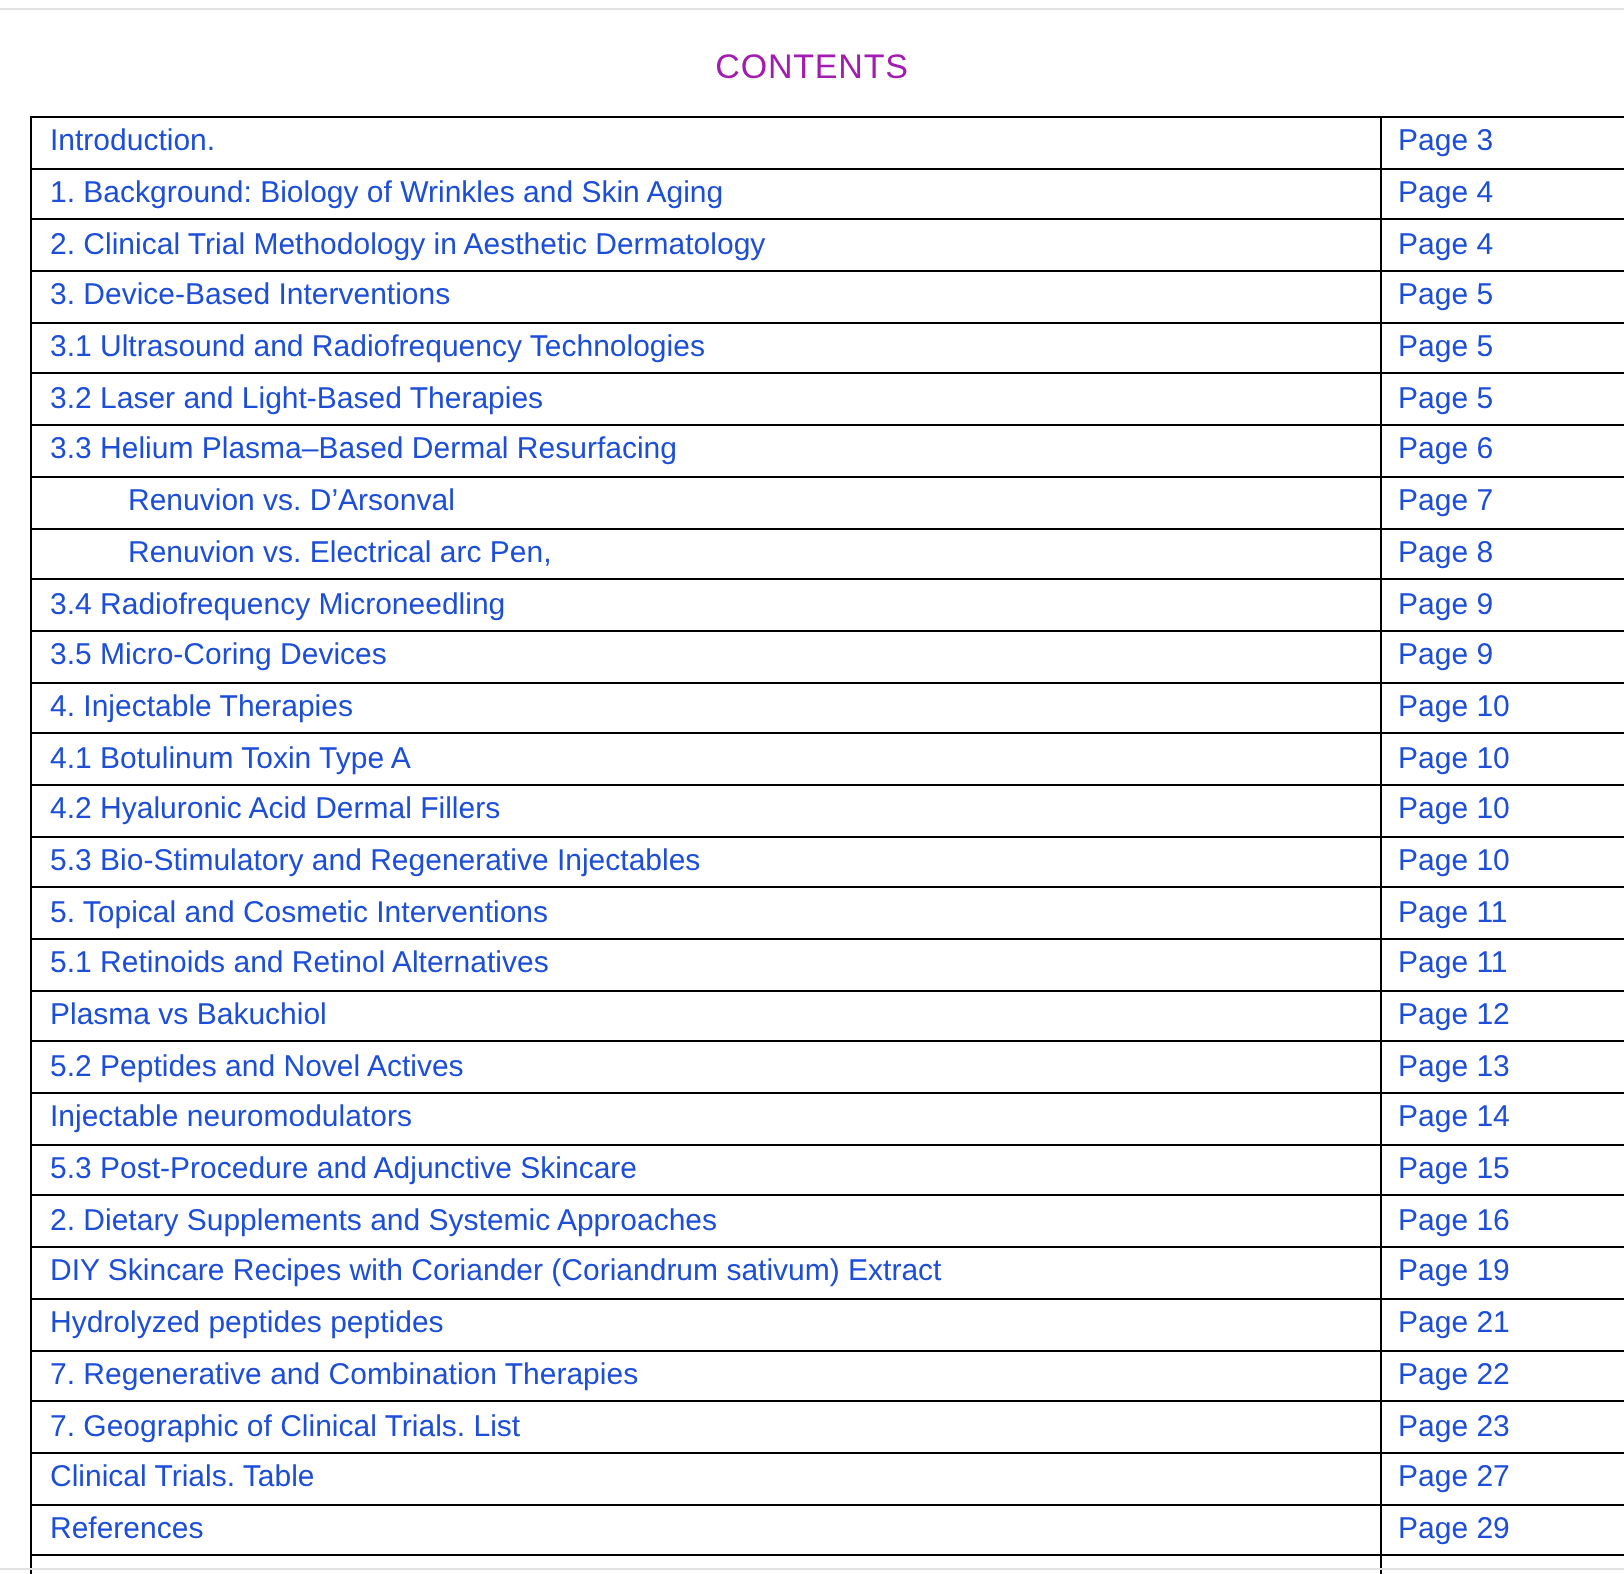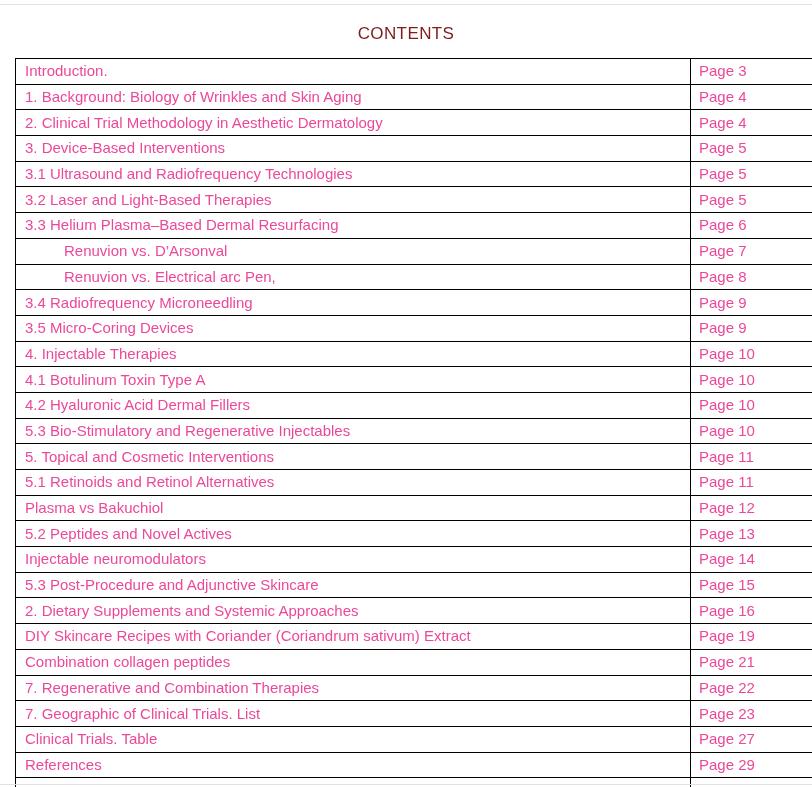--- a/index.html
+++ b/index.html
@@ -43,21 +43,21 @@
 
   .contents-title {
     text-align: center;
     font-size: 17px;
     line-height: 20px;
     font-weight: 400;
     letter-spacing: 0.4px;
     margin: 0;
     padding-top: 24px;
     padding-bottom: 0;
-    color: #7f1d1d;
+    color: #a21caf;
   }
 
   .toc-wrap {
     position: absolute;
     top: 58px;
     left: 15px;
     width: 800px;
   }
 
   table.toc {
@@ -74,21 +74,21 @@
     border-top: 1.4px solid #000000;
     border-bottom: 1.4px solid #000000;
     border-left: 1.4px solid #000000;
     border-right: none;
     height: 24.7px;
     padding: 0 0 0 9px;
     vertical-align: middle;
     line-height: 18px;
     white-space: nowrap;
     overflow: hidden;
-    color: #ec4899;
+    color: #1d4ed8;
   }
 
   table.toc tr td.cell-title {
     border-left: 1.4px solid #000000;
   }
   table.toc tr td.cell-page {
     border-left: 1.4px solid #000000;
     padding-left: 8px;
   }
 
@@ -202,21 +202,21 @@
           </tr>
           <tr>
             <td class="cell-title">2. Dietary Supplements and Systemic Approaches</td>
             <td class="cell-page">Page 16</td>
           </tr>
           <tr>
             <td class="cell-title">DIY Skincare Recipes with Coriander (Coriandrum sativum) Extract</td>
             <td class="cell-page">Page 19</td>
           </tr>
           <tr>
-            <td class="cell-title">Combination collagen peptides</td>
+            <td class="cell-title">Hydrolyzed peptides peptides</td>
             <td class="cell-page">Page 21</td>
           </tr>
           <tr>
             <td class="cell-title">7. Regenerative and Combination Therapies</td>
             <td class="cell-page">Page 22</td>
           </tr>
           <tr>
             <td class="cell-title">7. Geographic of Clinical Trials. List</td>
             <td class="cell-page">Page 23</td>
           </tr>

